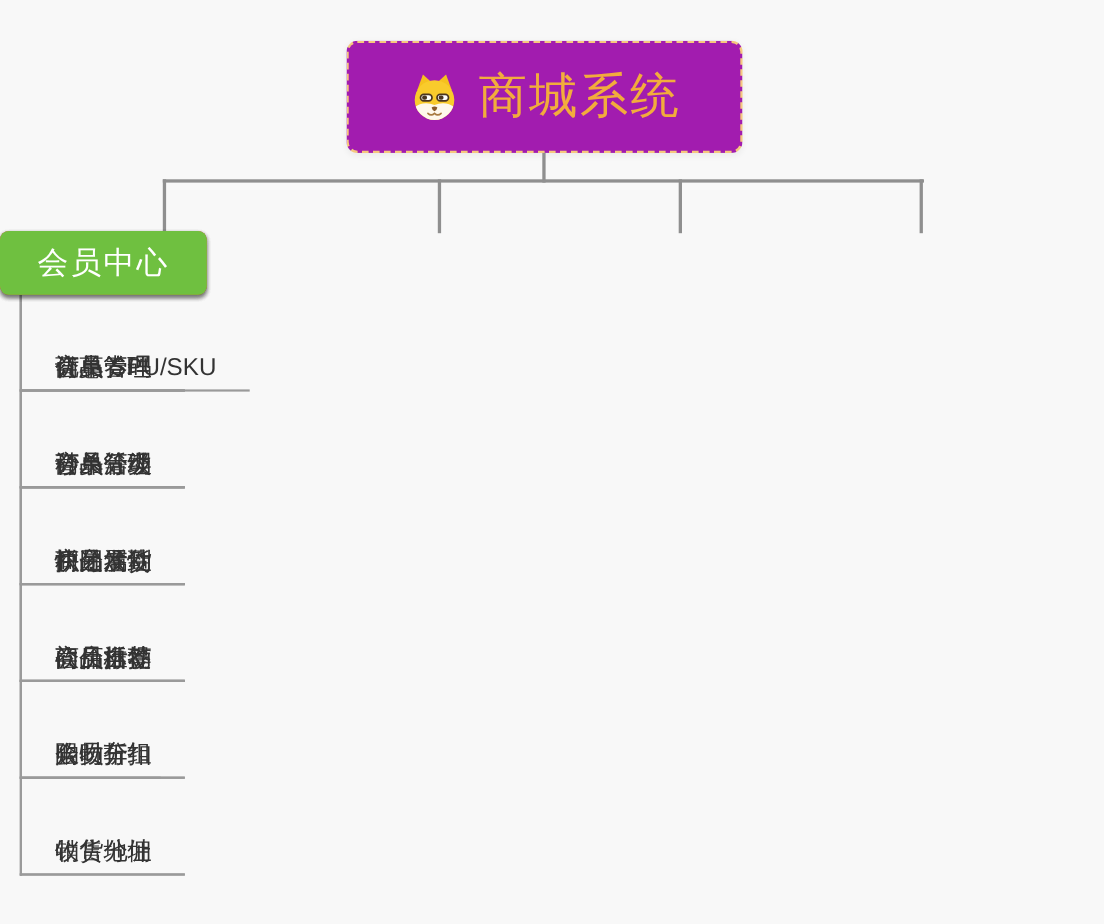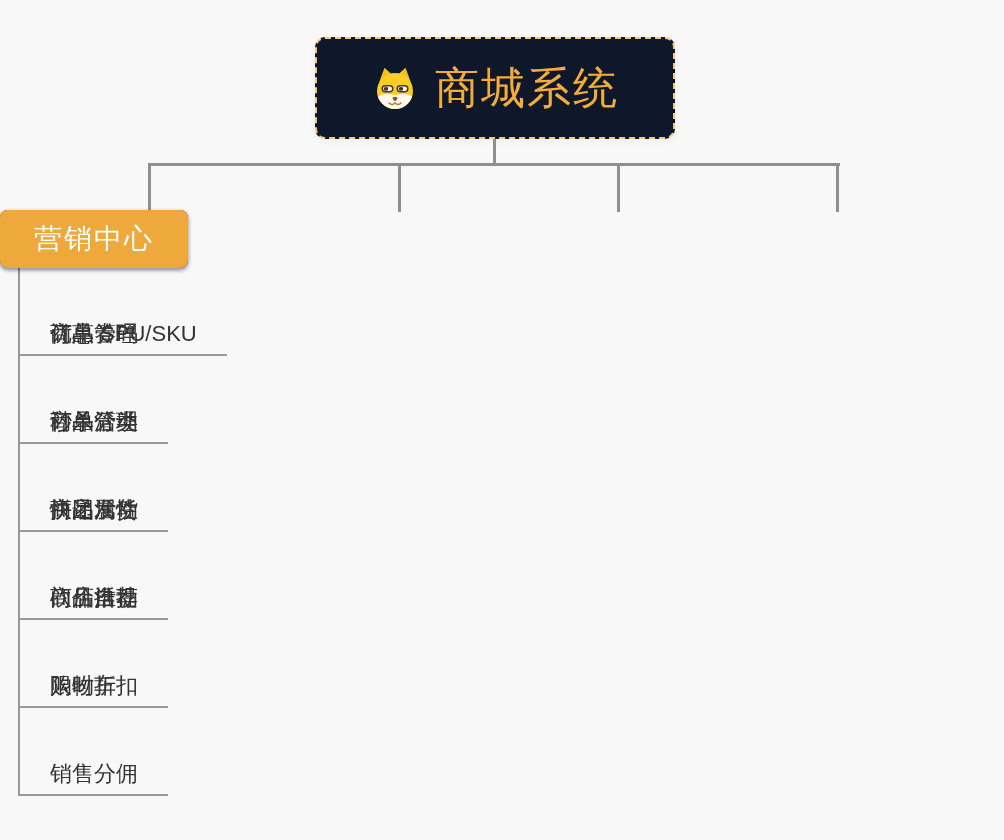--- a/index.html
+++ b/index.html
@@ -16,21 +16,21 @@
   body{
     background:var(--bg);
     font-family:"Liberation Sans","DejaVu Sans",sans-serif;
     overflow:hidden;
   }
   #canvas{position:relative;width:1004px;height:840px;background:var(--bg);}
 
   
   .root-node{
     position:absolute;left:315px;top:37px;width:360px;height:102px;
-    background:#0f172a;border:2px dashed var(--root-border);border-radius:10px;
+    background:#a21caf;border:2px dashed var(--root-border);border-radius:10px;
     display:flex;align-items:center;justify-content:center;gap:16px;
     box-shadow:0 2px 6px rgba(0,0,0,0.05);
   }
   .root-label{
     font-size:44px;color:var(--root-text);letter-spacing:2px;font-weight:400;
     line-height:1;
   }
   .root-icon{width:48px;height:48px;flex:0 0 auto;}
 
   
@@ -128,13 +128,24 @@
       <div class="branch-header" style="background-color: rgb(237, 169, 60);">营销中心</div>
       <ul class="item-list">
         <li class="item">优惠券码</li>
         <li class="item">秒杀活动</li>
         <li class="item">拼团活动</li>
         <li class="item">砍价活动</li>
         <li class="item">限时折扣</li>
       </ul>
     </div>
 
+    <div class="branch">
+      <div class="branch-header" style="background-color: rgb(111, 192, 64);">会员中心</div>
+      <ul class="item-list">
+        <li class="item">会员管理</li>
+        <li class="item">会员等级</li>
+        <li class="item">积分签到</li>
+        <li class="item">会员标签</li>
+        <li class="item">会员分组</li>
+        <li class="item">收货地址</li>
+      </ul>
+    </div>
   </div>
 
 </body></html>

